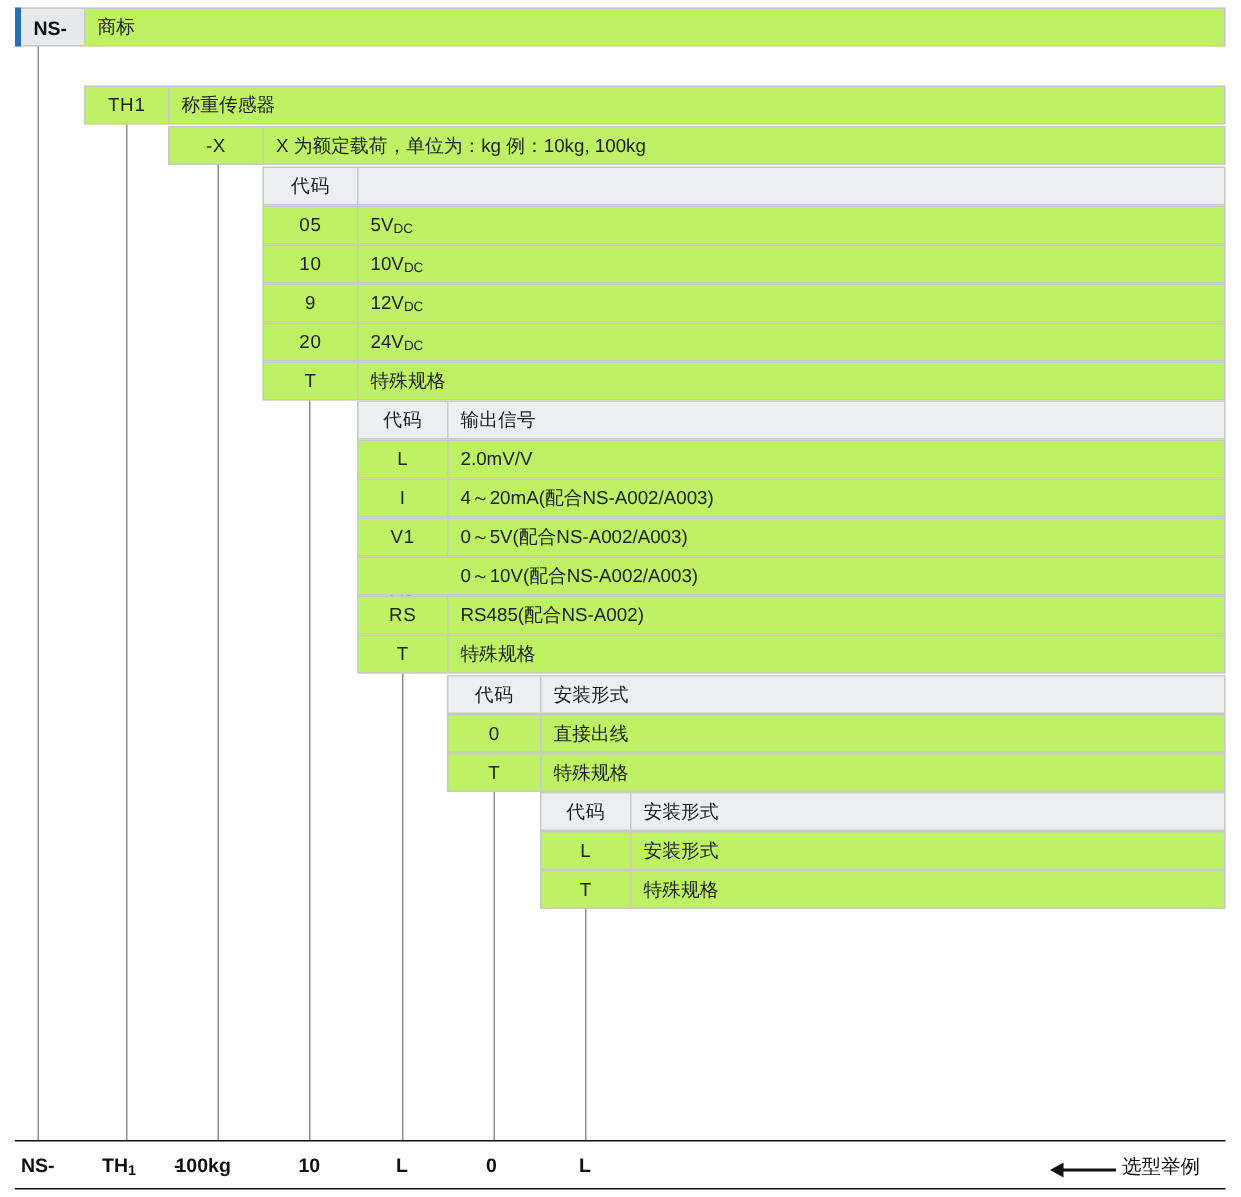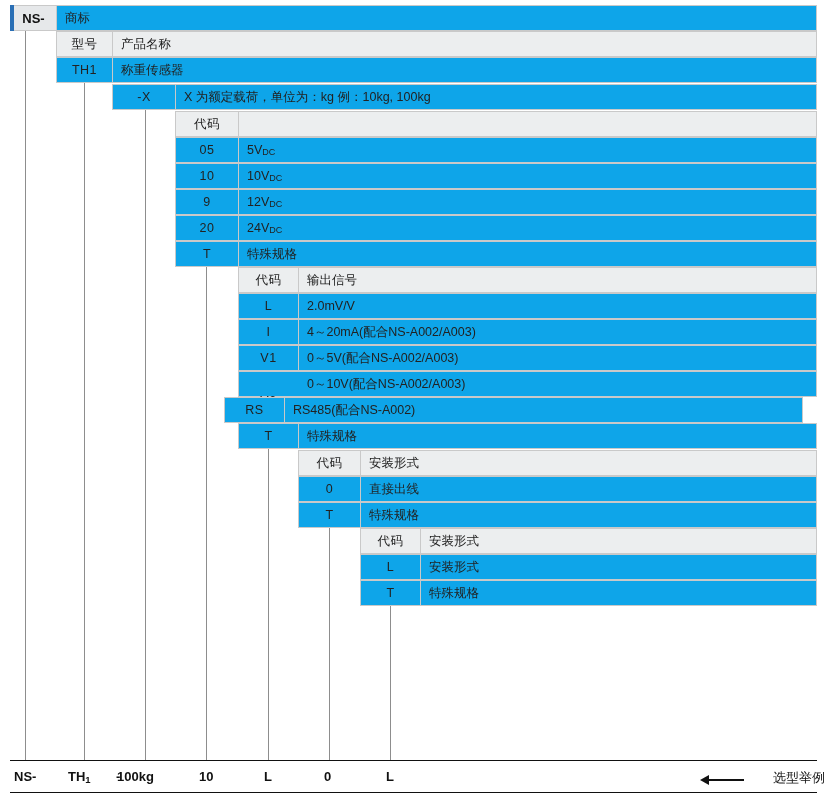--- a/index.html
+++ b/index.html
@@ -21,21 +21,21 @@
   }
 
   
   .row {
     position: absolute;
     box-sizing: border-box;
     display: flex;
     align-items: stretch;
     height: 26px;
     border: 1px solid #c9c9c9;
-    background: #0ea5e9;
+    background: #bef264;
   }
   .row.header {
     background: #eceeef;
   }
   .code-cell {
     box-sizing: border-box;
     display: flex;
     align-items: center;
     justify-content: center;
     font-size: 12.5px;
@@ -126,21 +126,20 @@
     position: relative;
     top: 2px;
   }
   .example-note {
     position: absolute;
     top: 769px;
     left: 748px;
     font-size: 13px;
     color: #111;
     white-space: nowrap;
-    margin-left: 25px;
   }
   .arrow-wrap {
     position: absolute;
     top: 775px;
     left: 700px;
     width: 44px;
     height: 10px;
   }
   .arrow-line {
     position: absolute;
@@ -173,24 +172,20 @@
 <div id="page">
 
   <div class="row" style="left:56px; top:5px; width:761px;">
     <div class="desc-cell">商标</div>
   </div>
   <div class="ns-block">
     <span>NS-</span>
   </div>
   <div class="ns-accent"></div>
 
-  <div class="row header" style="left:56px; top:31px; width:761px;">
-    <div class="code-cell" style="width:56px;">型号</div>
-    <div class="desc-cell">产品名称</div>
-  </div>
   <div class="row" style="left:56px; top:57px; width:761px;">
     <div class="code-cell" style="width:56px;">TH1</div>
     <div class="desc-cell">称重传感器</div>
   </div>
 
   <div class="row" style="left:112px; top:84px; width:705px;">
     <div class="code-cell" style="width:63px;">-X</div>
     <div class="desc-cell">X 为额定载荷，单位为：kg 例：10kg, 100kg</div>
   </div>
 
@@ -243,21 +238,21 @@
     <div class="desc-cell">4～20mA(配合NS-A002/A003)</div>
   </div>
   <div class="row" style="left:238px; top:345px; width:579px;">
     <div class="code-cell" style="width:60px;">V1</div>
     <div class="desc-cell">0～5V(配合NS-A002/A003)</div>
   </div>
   <div class="row" style="left:238px; top:371px; width:579px;">
     <div class="code-cell" style="width:60px;margin-top:29px;">V2</div>
     <div class="desc-cell">0～10V(配合NS-A002/A003)</div>
   </div>
-  <div class="row" style="left:224px; top:397px; width:579px;">
+  <div class="row" style="left:238px; top:397px; width:579px;">
     <div class="code-cell" style="width:60px;">RS</div>
     <div class="desc-cell">RS485(配合NS-A002)</div>
   </div>
   <div class="row" style="left:238px; top:423px; width:579px;">
     <div class="code-cell" style="width:60px;">T</div>
     <div class="desc-cell">特殊规格</div>
   </div>
 
   <div class="row header" style="left:298px; top:450px; width:519px;">
     <div class="code-cell" style="width:62px;">代码</div>

